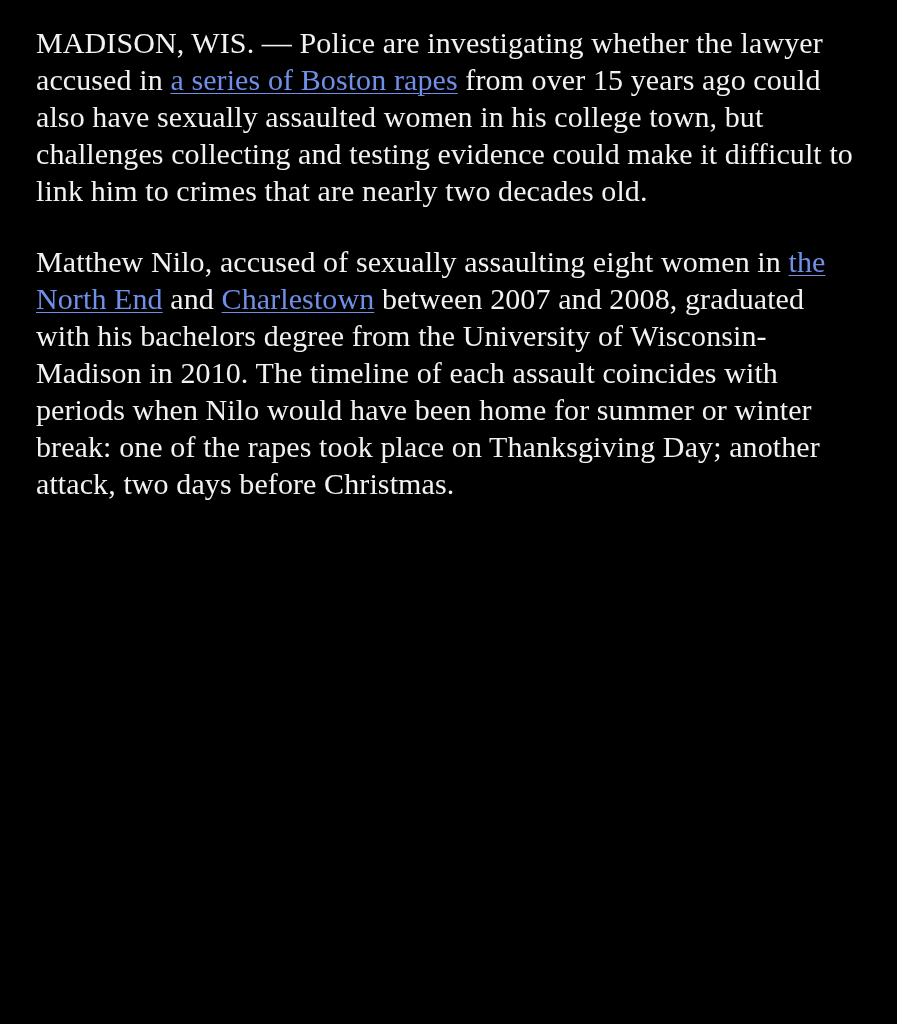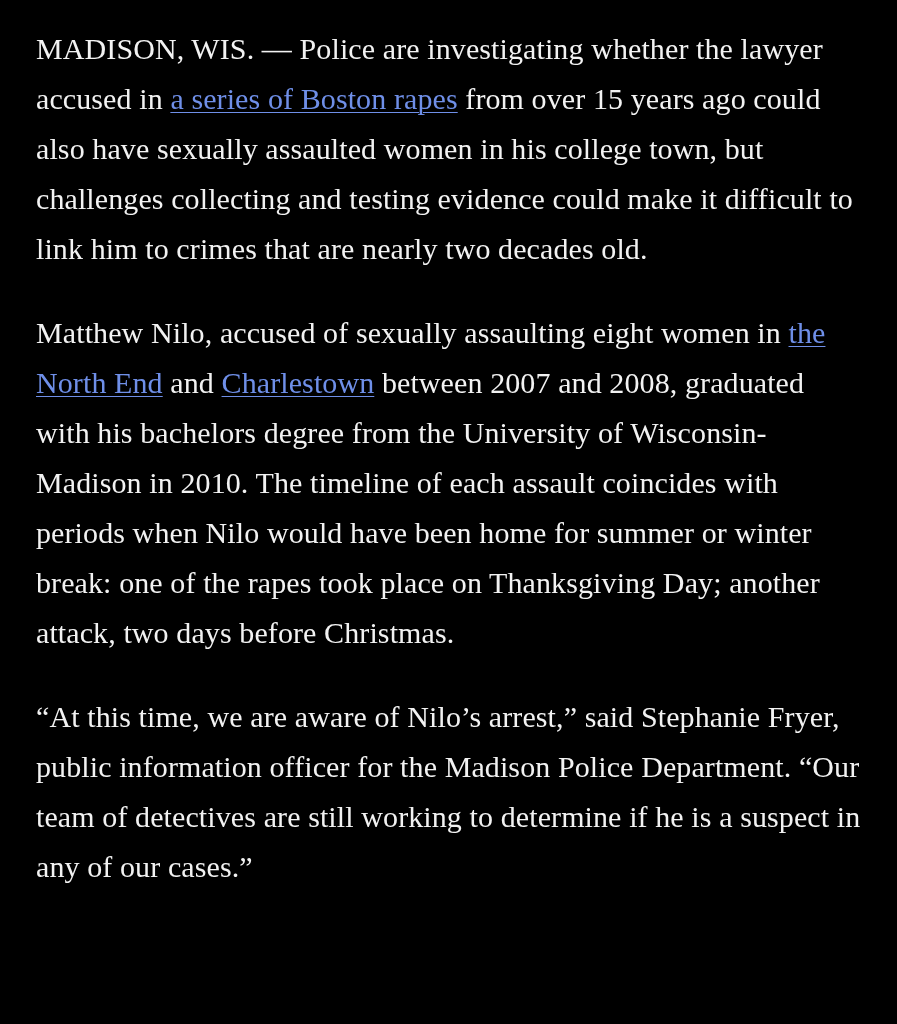--- a/index.html
+++ b/index.html
@@ -13,21 +13,21 @@
     overflow: hidden;
     font-family: "Liberation Serif", "DejaVu Serif", serif;
     color: #ffffff;
   }
   .article {
     padding: 24px 36px 0 36px;
     box-sizing: border-box;
   }
   .para {
     font-size: 30px;
-    line-height: 50px;
+    line-height: 37px;
     color: #f2f2f2;
     margin: 0 0 34px 0;
     letter-spacing: 0.1px;
     text-align: left;
   }
   .para:last-child {
     margin-bottom: 0;
   }
   a.link {
     color: #6f8fe8;
@@ -39,14 +39,13 @@
   .para span.plain {
     color: #f2f2f2;
   }
 </style>
 </head>
 <body>
 
 <div class="article">
   <p class="para"><span class="plain">MADISON, WIS. — Police are investigating whether the lawyer accused in </span><a class="link">a series of Boston rapes</a><span class="plain"> from over 15 years ago could also have sexually assaulted women in his college town, but challenges collecting and testing evidence could make it difficult to link him to crimes that are nearly two decades old.</span></p>
   <p class="para"><span class="plain">Matthew Nilo, accused of sexually assaulting eight women in </span><a class="link">the North End</a><span class="plain"> and </span><a class="link">Charlestown</a><span class="plain"> between 2007 and 2008, graduated with his bachelors degree from the University of Wisconsin-Madison in 2010. The timeline of each assault coincides with periods when Nilo would have been home for summer or winter break: one of the rapes took place on Thanksgiving Day; another attack, two days before Christmas.</span></p>
-  <p class="para"><span class="plain">“At this time, we are aware of Nilo’s arrest,” said Stephanie Fryer, public information officer for the Madison Police Department. “Our team of detectives are still working to determine if he is a suspect in any of our cases.”</span></p>
 </div>
 
 </body></html>

